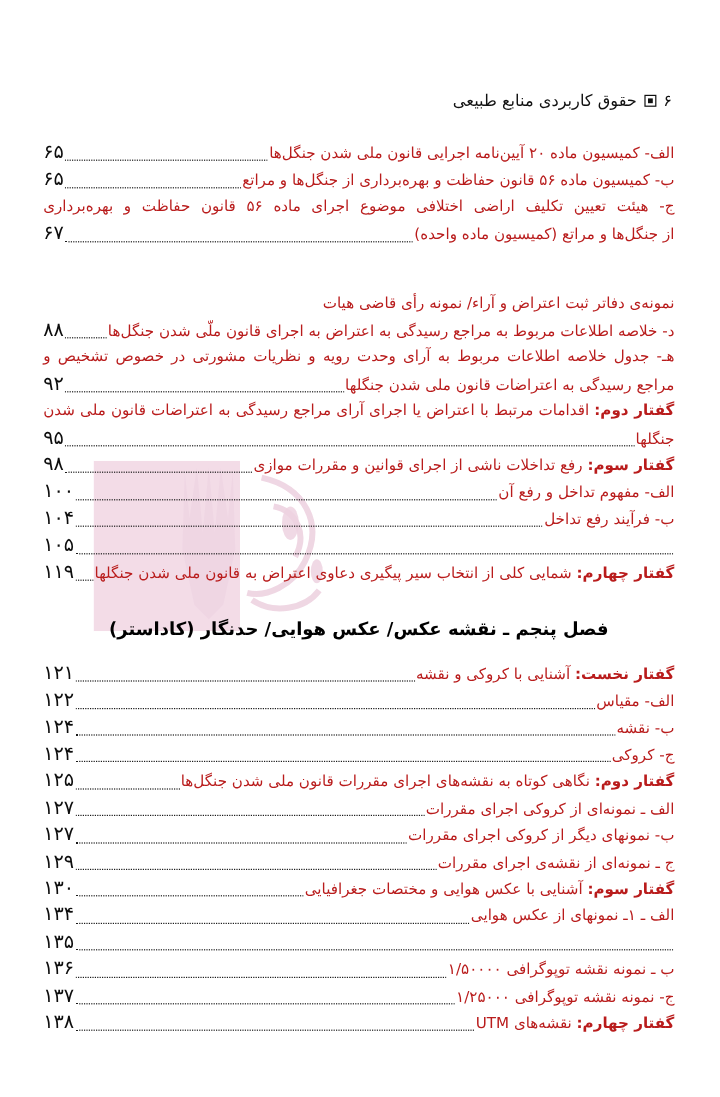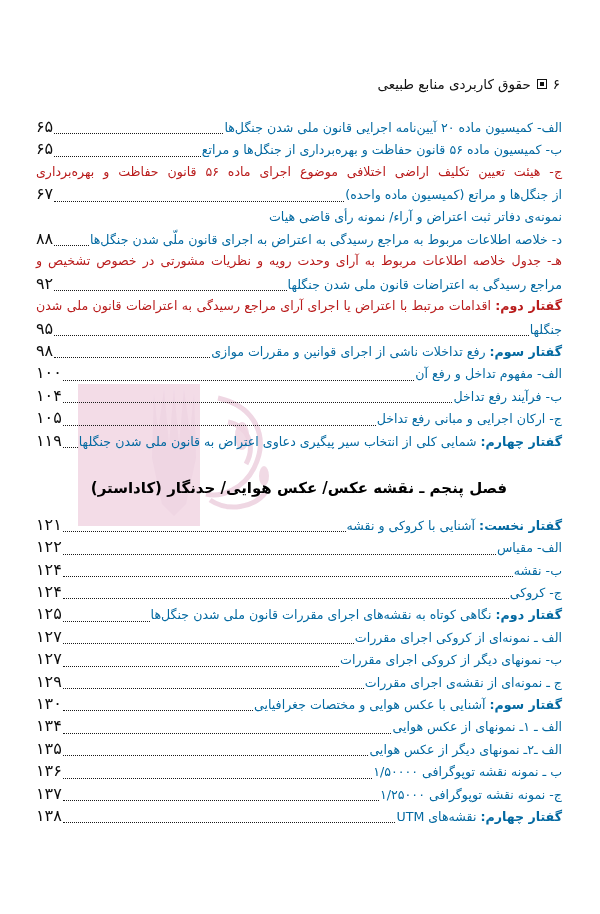--- a/index.html
+++ b/index.html
@@ -84,21 +84,21 @@
     display: flex;
     flex-direction: row;
     align-items: baseline;
     width: 100%;
     margin-bottom: 0px;
     height: 22.4px;
     overflow: visible;
   }
   .row .txt {
     font-size: 12.6px;
-    color: #0369a1;
+    color: #b91c1c;
     white-space: nowrap;
     flex: 0 0 auto;
     line-height: 22.4px;
     text-align: right;
   }
   .row .lead {
     flex: 1 1 auto;
     min-width: 0;
     align-self: flex-end;
     position: relative;
@@ -125,20 +125,21 @@
     display: block;
     text-align: justify;
     text-align-last: justify;
     height: auto;
     min-height: 22.4px;
   }
   .row.cont .txt {
     white-space: normal;
     display: block;
     width: 100%;
+    margin-top: 36px;
   }
   .row.cont.right {
     text-align: right;
     text-align-last: right;
   }
   
   .row.wrap {
     display: block;
     height: auto;
   }
@@ -272,21 +273,20 @@
       <span class="pg">۱۰۰</span>
     </div>
 
     <div class="row">
       <span class="txt">ب- فرآیند رفع تداخل</span>
       <span class="lead"></span>
       <span class="pg">۱۰۴</span>
     </div>
 
     <div class="row">
-      <span class="txt">ج- ارکان اجرایی و مبانی رفع تداخل</span>
       <span class="lead"></span>
       <span class="pg">۱۰۵</span>
     </div>
 
     <div class="row">
       <span class="txt">
         <b class="hd">گفتار چهارم:</b><span id="e12rest"> شمایی کلی از انتخاب سیر پیگیری دعاوی اعتراض به قانون ملی شدن جنگلها</span>
       </span>
       <span class="lead"></span>
       <span class="pg">۱۱۹</span>
@@ -356,21 +356,20 @@
       <span class="pg">۱۳۰</span>
     </div>
 
     <div class="row">
       <span class="txt">الف ـ ۱ـ نمونهای از عکس هوایی</span>
       <span class="lead"></span>
       <span class="pg">۱۳۴</span>
     </div>
 
     <div class="row">
-      <span class="txt">الف ـ۲ـ نمونهای دیگر از عکس هوایی</span>
       <span class="lead"></span>
       <span class="pg">۱۳۵</span>
     </div>
 
     <div class="row">
       <span class="txt">ب ـ نمونه نقشه توپوگرافی ۱/۵۰۰۰۰</span>
       <span class="lead"></span>
       <span class="pg">۱۳۶</span>
     </div>
 

